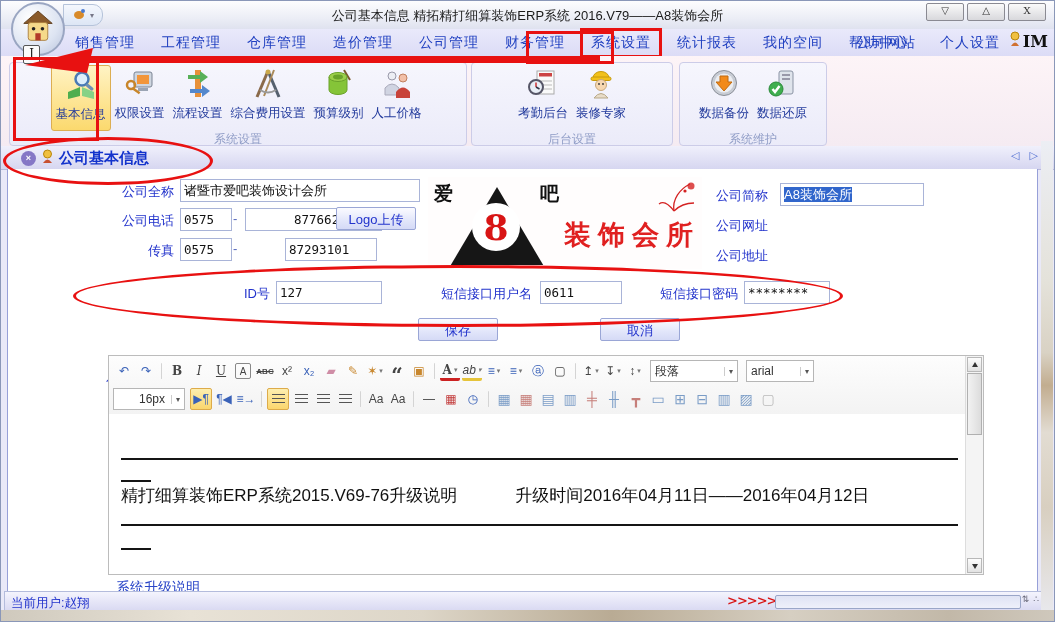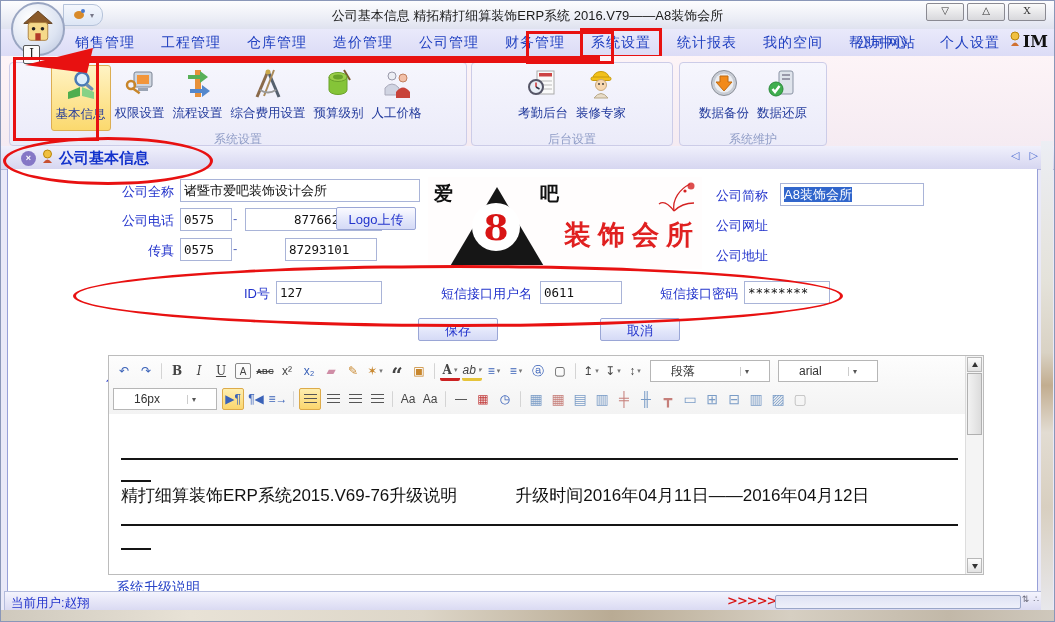--- a/index.html
+++ b/index.html
@@ -101,21 +101,21 @@
   .ticon.red{color:#c23a3a;}
   .ticon.tbl{color:#7a9cc6;font-size:14px;}
   .ticon.tblred{color:#c67f7a;font-size:14px;}
   .ticon.muted{color:#bbb;font-size:14px;}
   .ticon.hl{background:linear-gradient(#fdeeb0,#fbd66d);border:1px solid #ddab4a;}
   .ticon.dd::after{content:"▾";font-size:7px;color:#777;margin-left:2px;}
   .ticon.bars{background-image:repeating-linear-gradient(to bottom,#555 0 1.5px,transparent 1.5px 4px);
     background-size:13px 10px;background-repeat:no-repeat;background-position:center;}
   .ticon.bars.hl{background-color:#fce9a2;background-image:repeating-linear-gradient(to bottom,#555 0 1.5px,transparent 1.5px 4px),linear-gradient(#fdeeb0,#fbd66d);background-size:13px 10px,100% 100%;background-position:center,center;}
   .eselect{display:flex;align-items:center;justify-content:space-between;height:20px;background:#fff;
-    border:1px solid #b6b6b6;font-size:12px;color:#333;padding:0 20px;margin:0 4px;}
+    border:1px solid #b6b6b6;font-size:12px;color:#333;padding:0 4px;margin:0 4px;}
   .eselect::after{content:"▾";font-size:8px;color:#555;margin-left:6px;border-left:1px solid #ccc;padding-left:4px;}
   .econtent{position:absolute;left:0;top:58px;right:17px;bottom:0;background:#fff;overflow:hidden;}
   .e-hr{position:absolute;left:12px;right:8px;height:2px;background:#151515;}
   .e-dash{position:absolute;left:12px;width:30px;height:2px;background:#151515;}
   .cline{position:absolute;left:12px;top:70px;font-size:17px;color:#101010;white-space:nowrap;}
   .cline .gap{display:inline-block;width:58px;}
   .escroll{position:absolute;right:0;top:0;width:17px;bottom:0;background:#f4f4f4;border-left:1px solid #ddd;}
   .sbtn{position:absolute;left:1px;width:15px;height:15px;background:linear-gradient(#fcfcfc,#e2e2e2);
     border:1px solid #b8b8b8;box-sizing:border-box;}
   .sbtn.up{top:1px;} .sbtn.down{bottom:1px;}
@@ -454,21 +454,21 @@
               <span class="ticon dd">↕</span>
           </div>
           <div class="eselect" style="width:78px;">
             <span>段落</span>
           </div>
           <div class="eselect" style="width:58px;">
             <span>arial</span>
           </div>
         </div>
         <div class="trow">
-          <div class="eselect" style="width:62px;margin-left:0;">
+          <div class="eselect" style="width:62px;margin-left:0;justify-content:flex-end;">
             <span>16px</span>
           </div>
           <div class="ticons">
             <span class="ticon blue hl">▶¶</span>
               <span class="ticon blue">¶◀</span>
               <span class="ticon blue">≡→</span>
               <span class="ticon sep"></span>
               <span class="ticon bars hl"></span>
               <span class="ticon bars"></span>
               <span class="ticon bars"></span>

